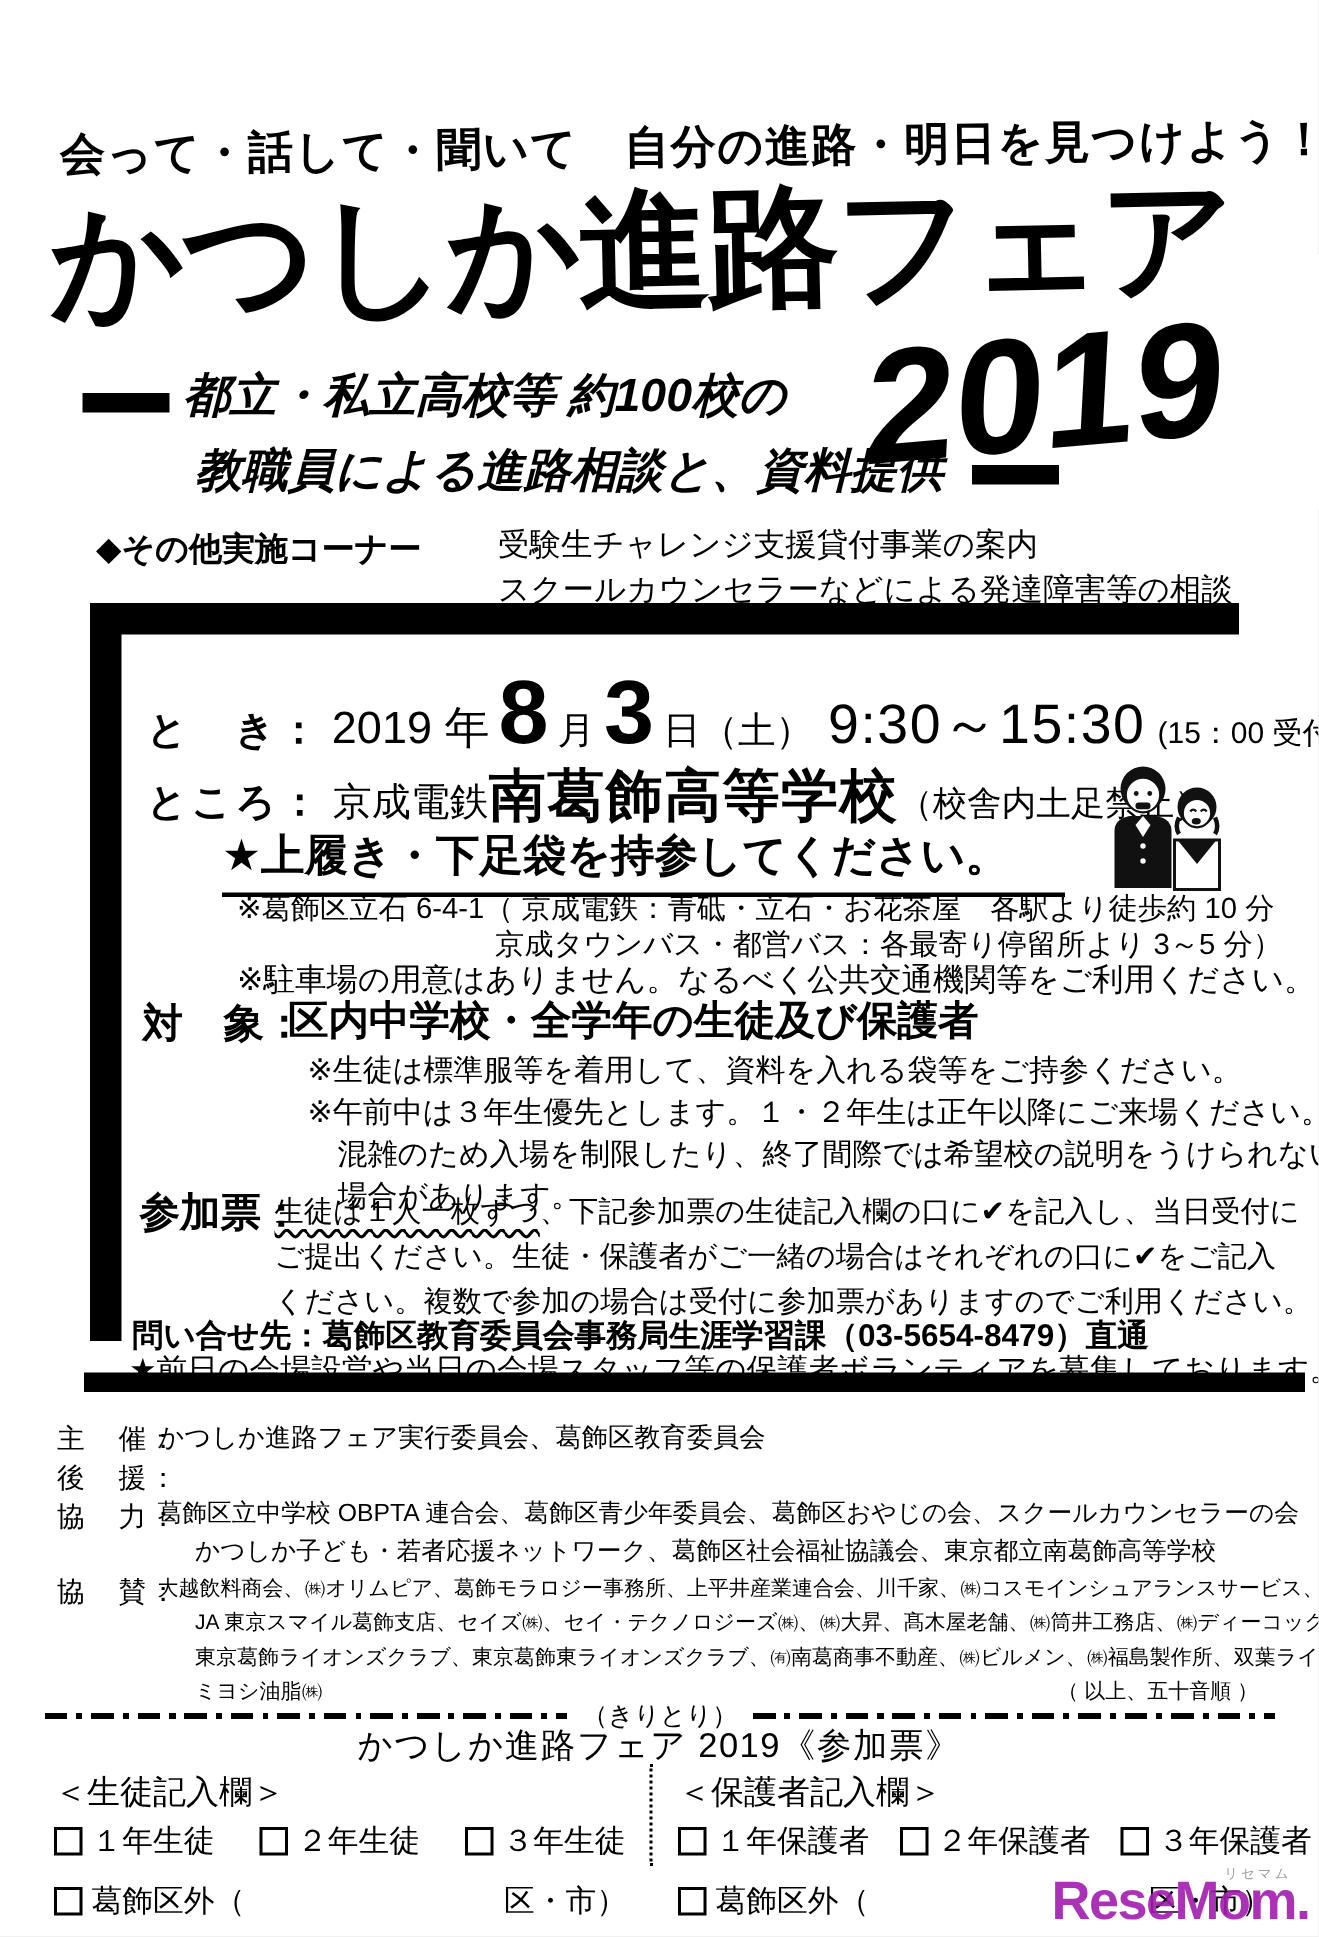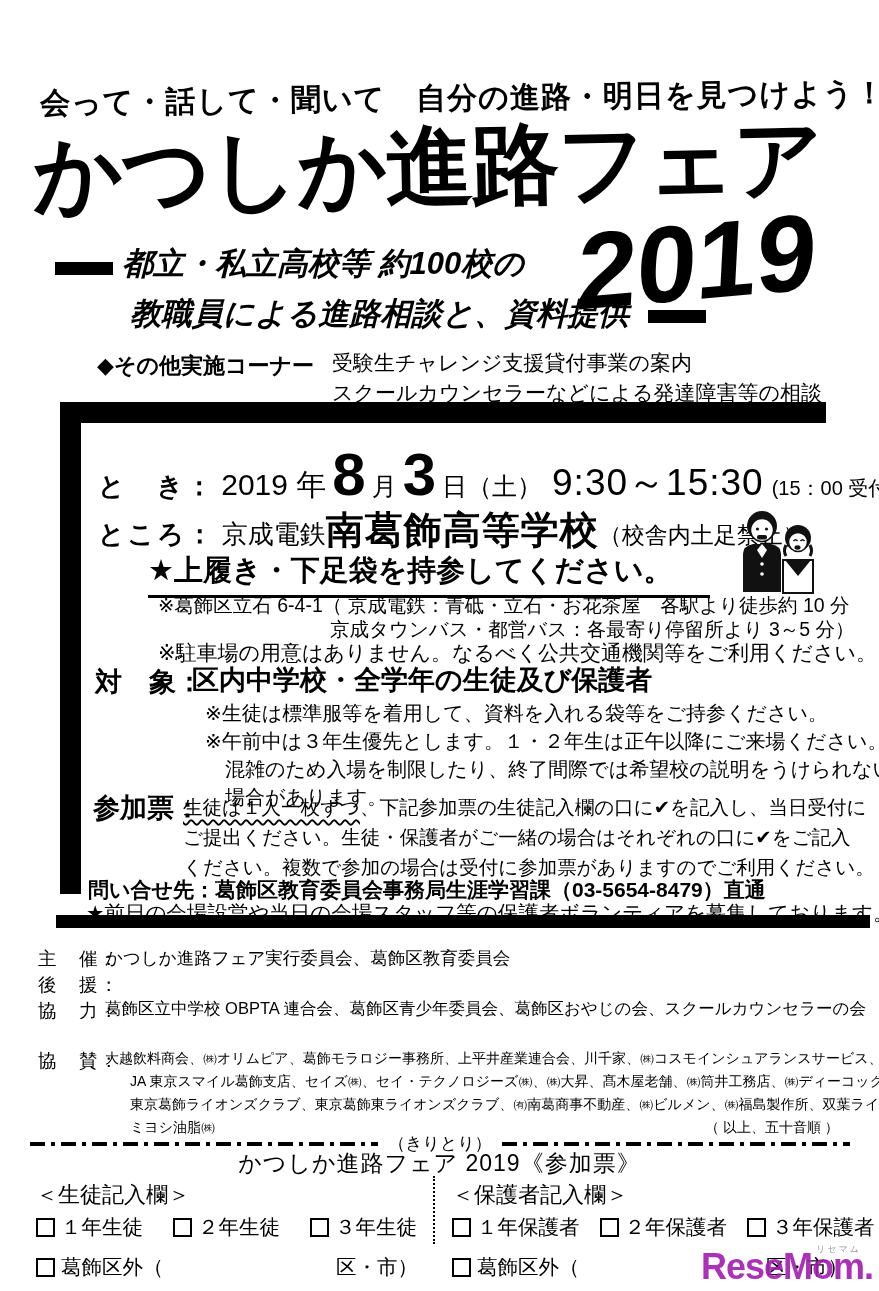--- a/index.html
+++ b/index.html
@@ -57,21 +57,21 @@
 
   <div class="abs tagline" style="left:40px;top:78px;">会って・話して・聞いて　自分の進路・明日を見つけよう！</div>
   <div class="abs title" style="left:32px;top:116px;">かつしか進路フェア</div>
   <div class="abs year" style="left:580px;top:218px;">2019</div>
 
   <div class="abs subbar" style="left:55px;top:262px;"></div>
   <div class="abs sub" style="left:122px;top:243px;">都立・私立高校等 約100校の</div>
   <div class="abs sub" style="left:130px;top:293px;">教職員による進路相談と、資料提供</div>
   <div class="abs subbar" style="left:648px;top:310px;"></div>
 
-  <div class="abs othlabel" style="left:64px;top:351px;margin-left:33px;">◆その他実施コーナー</div>
+  <div class="abs othlabel" style="left:64px;top:351px;">◆その他実施コーナー</div>
   <div class="abs othitem" style="left:332px;top:349px;">受験生チャレンジ支援貸付事業の案内</div>
   <div class="abs othitem" style="left:332px;top:379px;">スクールカウンセラーなどによる発達障害等の相談</div>
 
   <div class="abs blk" style="left:60px;top:402px;width:766px;height:21px;"></div>
   <div class="abs blk" style="left:60px;top:402px;width:21px;height:492px;"></div>
   <div class="abs blk" style="left:56px;top:915px;width:814px;height:13px;"></div>
 
   <div class="abs whenrow" style="left:98px;top:440px;">
     <span class="wlabel">と　き</span>
     <span class="wlabel">：</span>
@@ -136,20 +136,21 @@
   <div class="abs contact1" style="left:88px;top:876px;">問い合せ先：葛飾区教育委員会事務局生涯学習課（03-5654-8479）直通</div>
   <div class="abs contact2" style="left:86px;top:899px;">★前日の会場設営や当日の会場スタッフ等の保護者ボランティアを募集しております。</div>
 
   <div class="abs orglabel" style="left:38px;top:946px;">主　催：</div>
   <div class="abs orgtext" style="left:105px;top:946px;">かつしか進路フェア実行委員会、葛飾区教育委員会</div>
 
   <div class="abs orglabel" style="left:38px;top:972px;">後　援：</div>
 
   <div class="abs orglabel" style="left:38px;top:998px;">協　力：</div>
   <div class="abs orgtext2" style="left:105px;top:998px;">葛飾区立中学校 OBPTA 連合会、葛飾区青少年委員会、葛飾区おやじの会、スクールカウンセラーの会</div>
+  <div class="abs orgtext2" style="left:130px;top:1023px;">かつしか子ども・若者応援ネットワーク、葛飾区社会福祉協議会、東京都立南葛飾高等学校</div>
 
   <div class="abs orglabel" style="left:38px;top:1048px;">協　賛：</div>
   <div class="abs sponsor" style="left:105px;top:1050px;">大越飲料商会、㈱オリムピア、葛飾モラロジー事務所、上平井産業連合会、川千家、㈱コスモインシュアランスサービス、</div>
   <div class="abs sponsor" style="left:130px;top:1073px;">JA 東京スマイル葛飾支店、セイズ㈱、セイ・テクノロジーズ㈱、㈱大昇、髙木屋老舗、㈱筒井工務店、㈱ディーコック、</div>
   <div class="abs sponsor" style="left:130px;top:1096px;">東京葛飾ライオンズクラブ、東京葛飾東ライオンズクラブ、㈲南葛商事不動産、㈱ビルメン、㈱福島製作所、双葉ライン㈱、</div>
   <div class="abs sponsor" style="left:130px;top:1119px;">ミヨシ油脂㈱</div>
   <div class="abs sponsor" style="left:705px;top:1119px;">（ 以上、五十音順 ）</div>
 
   <div class="abs cutline" style="left:30px;top:1132px;width:820px;">
     <div class="dashdot"></div>

